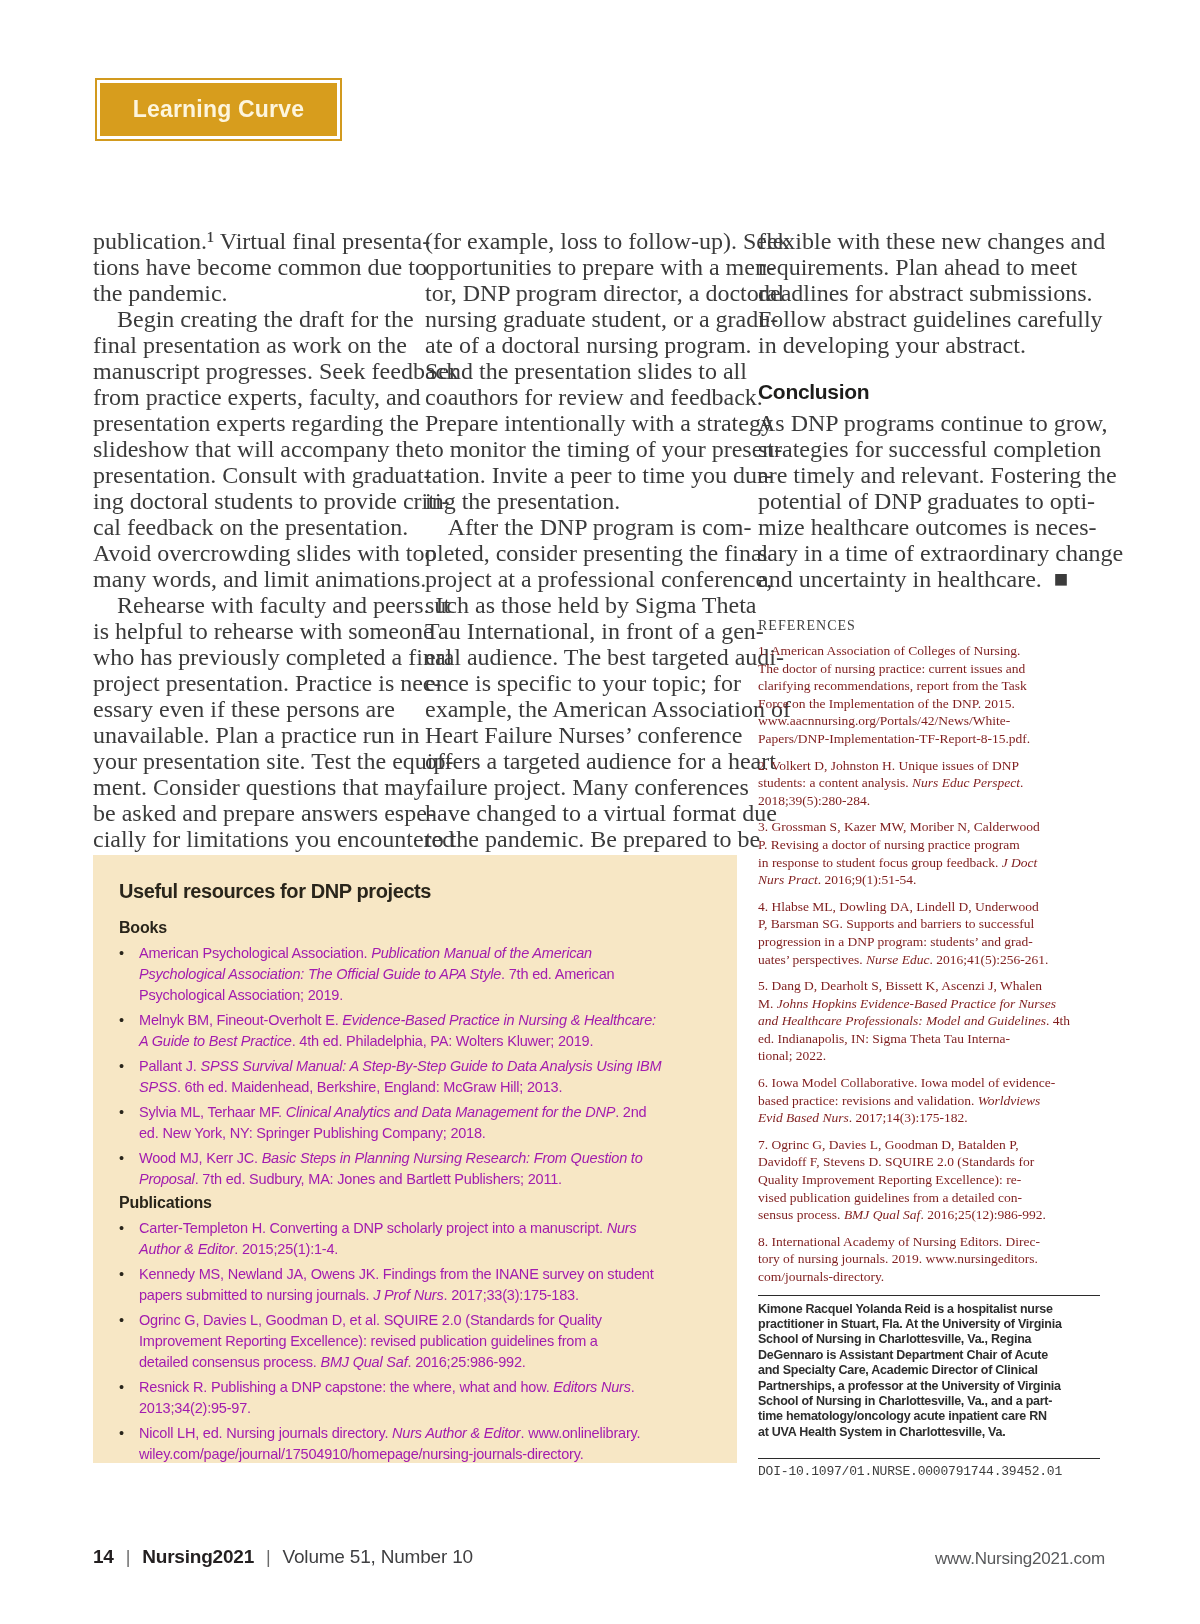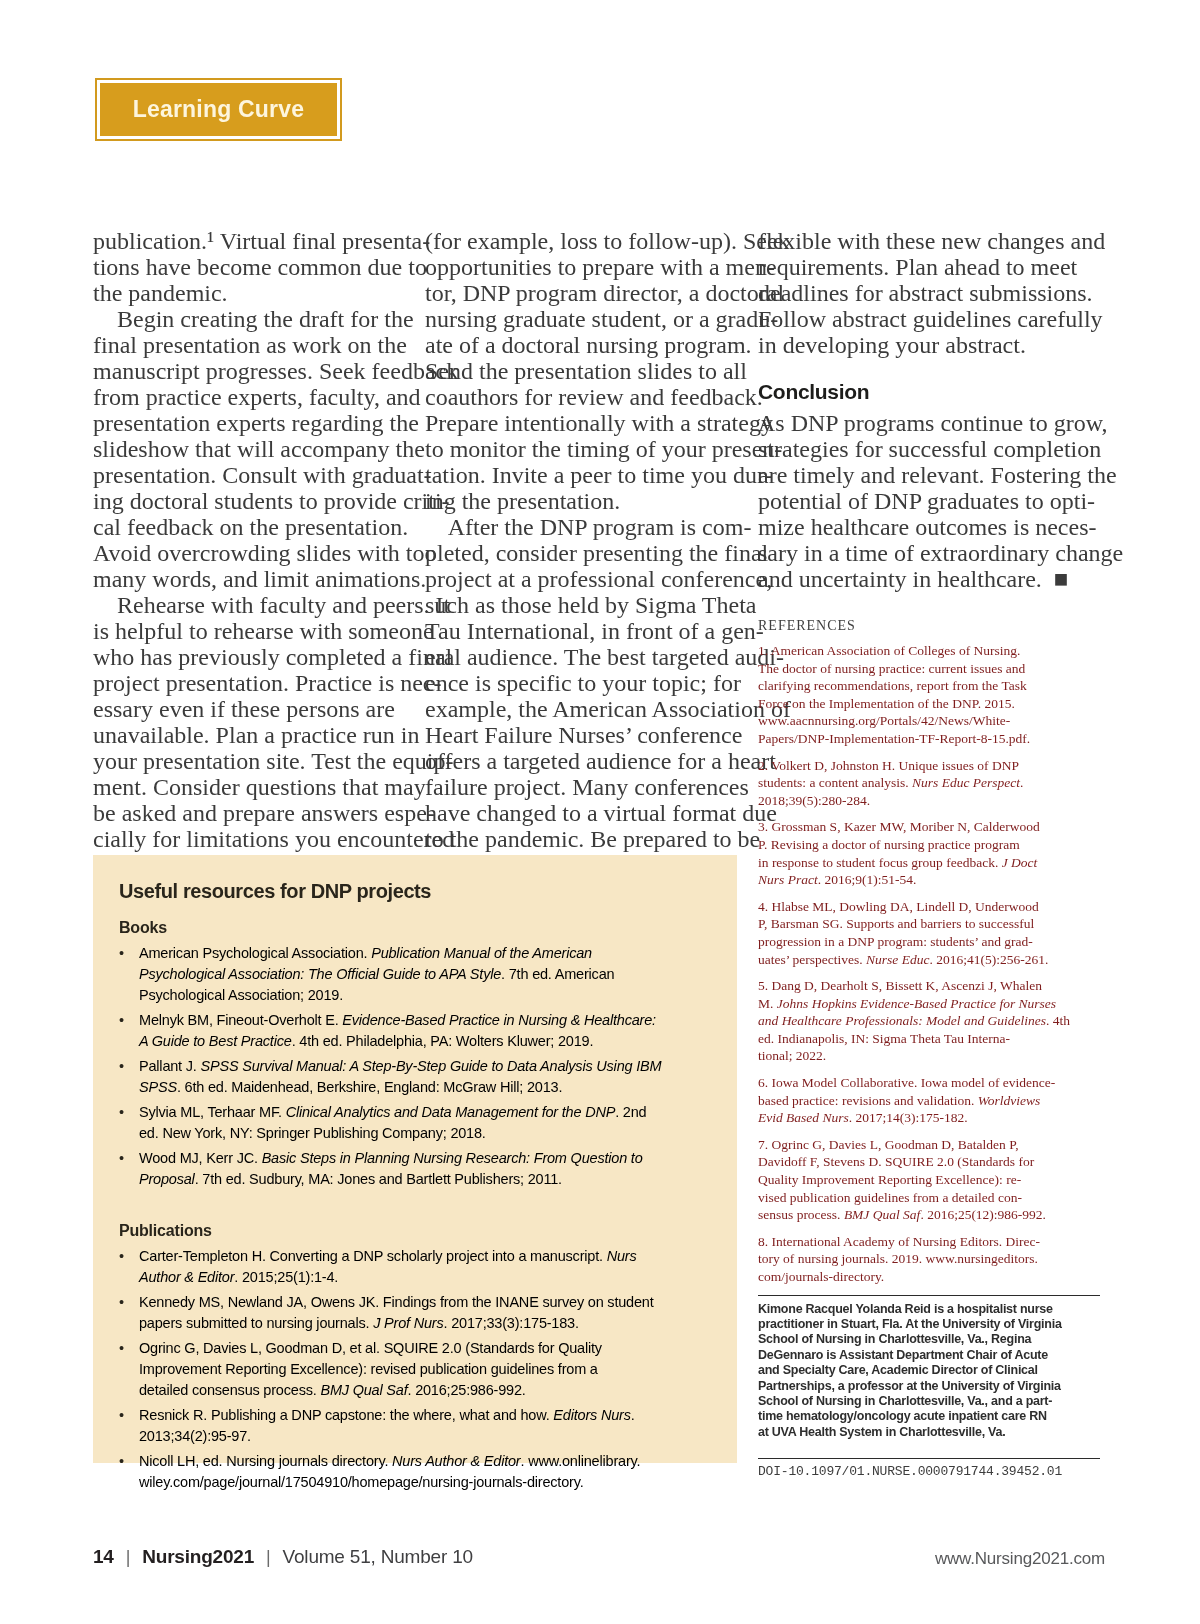--- a/index.html
+++ b/index.html
@@ -101,37 +101,37 @@
   }
   .box-subhead{
     font-family:"Liberation Sans",sans-serif;
     font-weight:bold;
     font-size:16px;
     letter-spacing:-0.2px;
     color:#29251b;
     margin-bottom:6px;
     margin-top:2px;
   }
-  .box-subhead.pubs{margin-top:32px;}
+  .box-subhead.pubs{margin-top:4px;}
   .res-item{
     display:flex;
     margin-bottom:4px;
   }
   .res-bullet{
     flex:0 0 20px;
     font-size:14.5px;
     line-height:21px;
     color:#29251b;
   }
   .res-text{
     font-family:"Liberation Sans",sans-serif;
     font-size:14.5px;
     line-height:21px;
     letter-spacing:-0.2px;
-    color:#000000;
+    color:#a21caf;
     white-space:pre;
   }
   
   .footer-left{
     position:absolute;left:93px;top:1546px;
     font-family:"Liberation Sans",sans-serif;
     font-size:19px;color:#3f3f41;
     display:flex;align-items:baseline;gap:12px;
     letter-spacing:-0.2px;
   }

